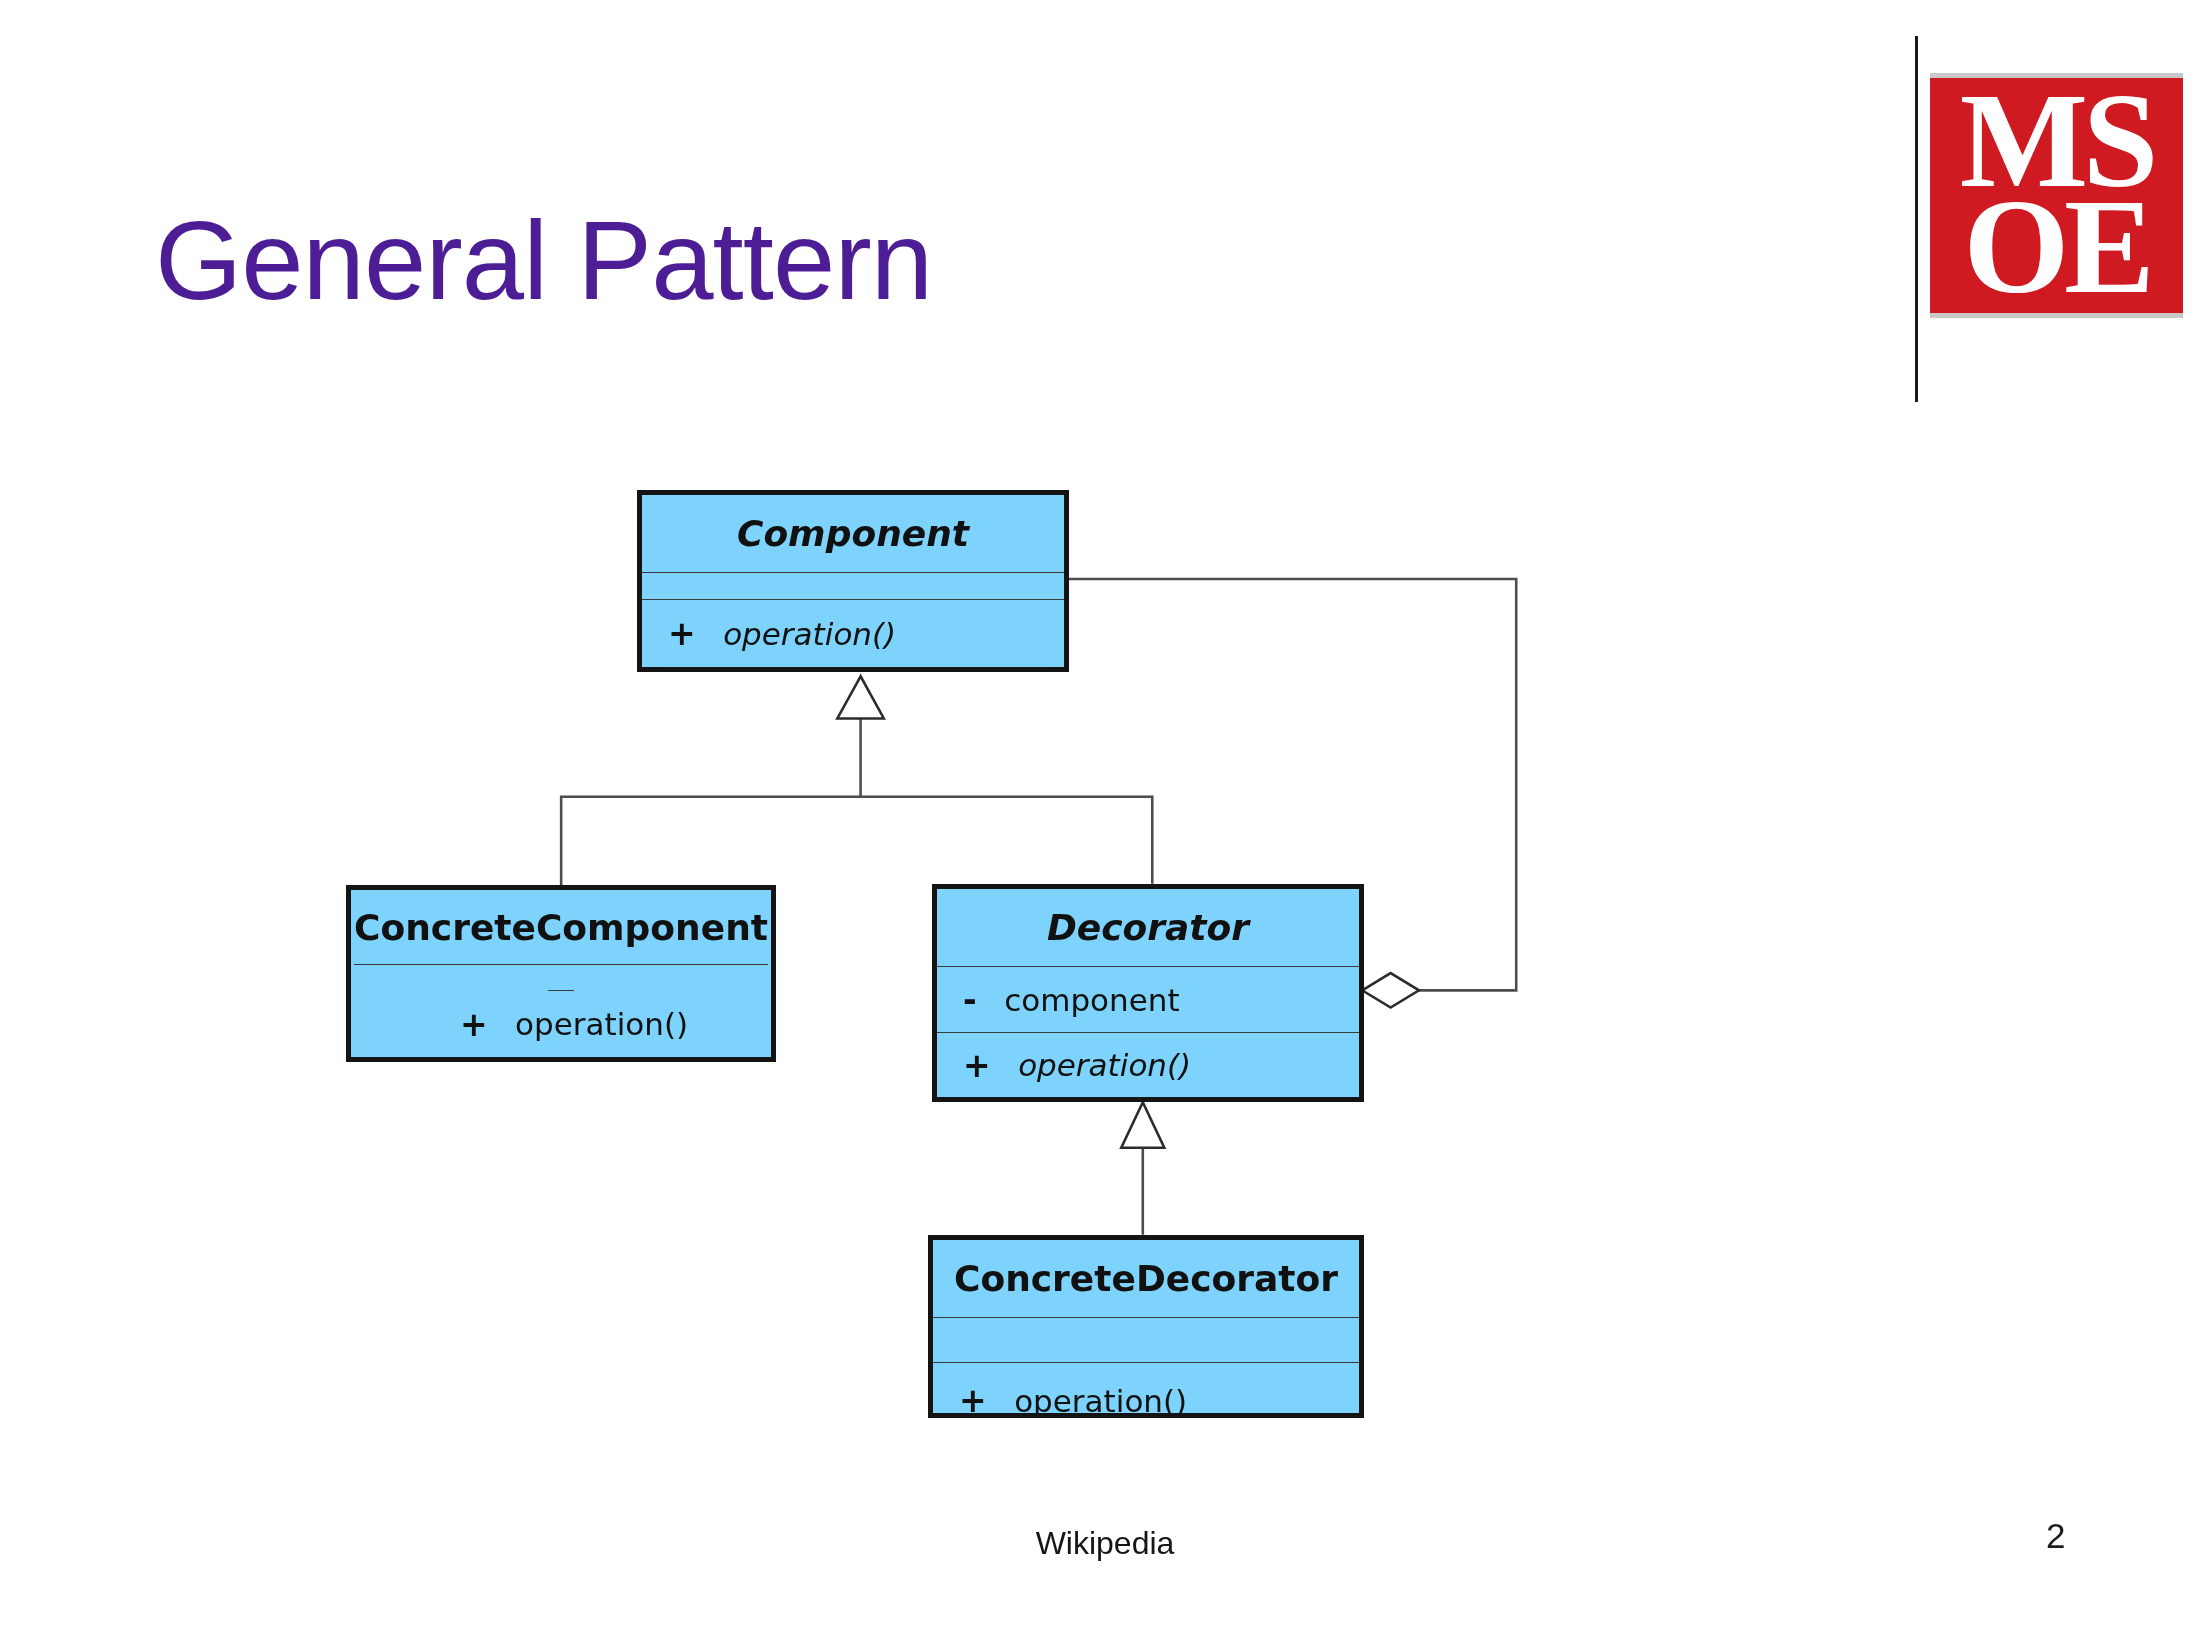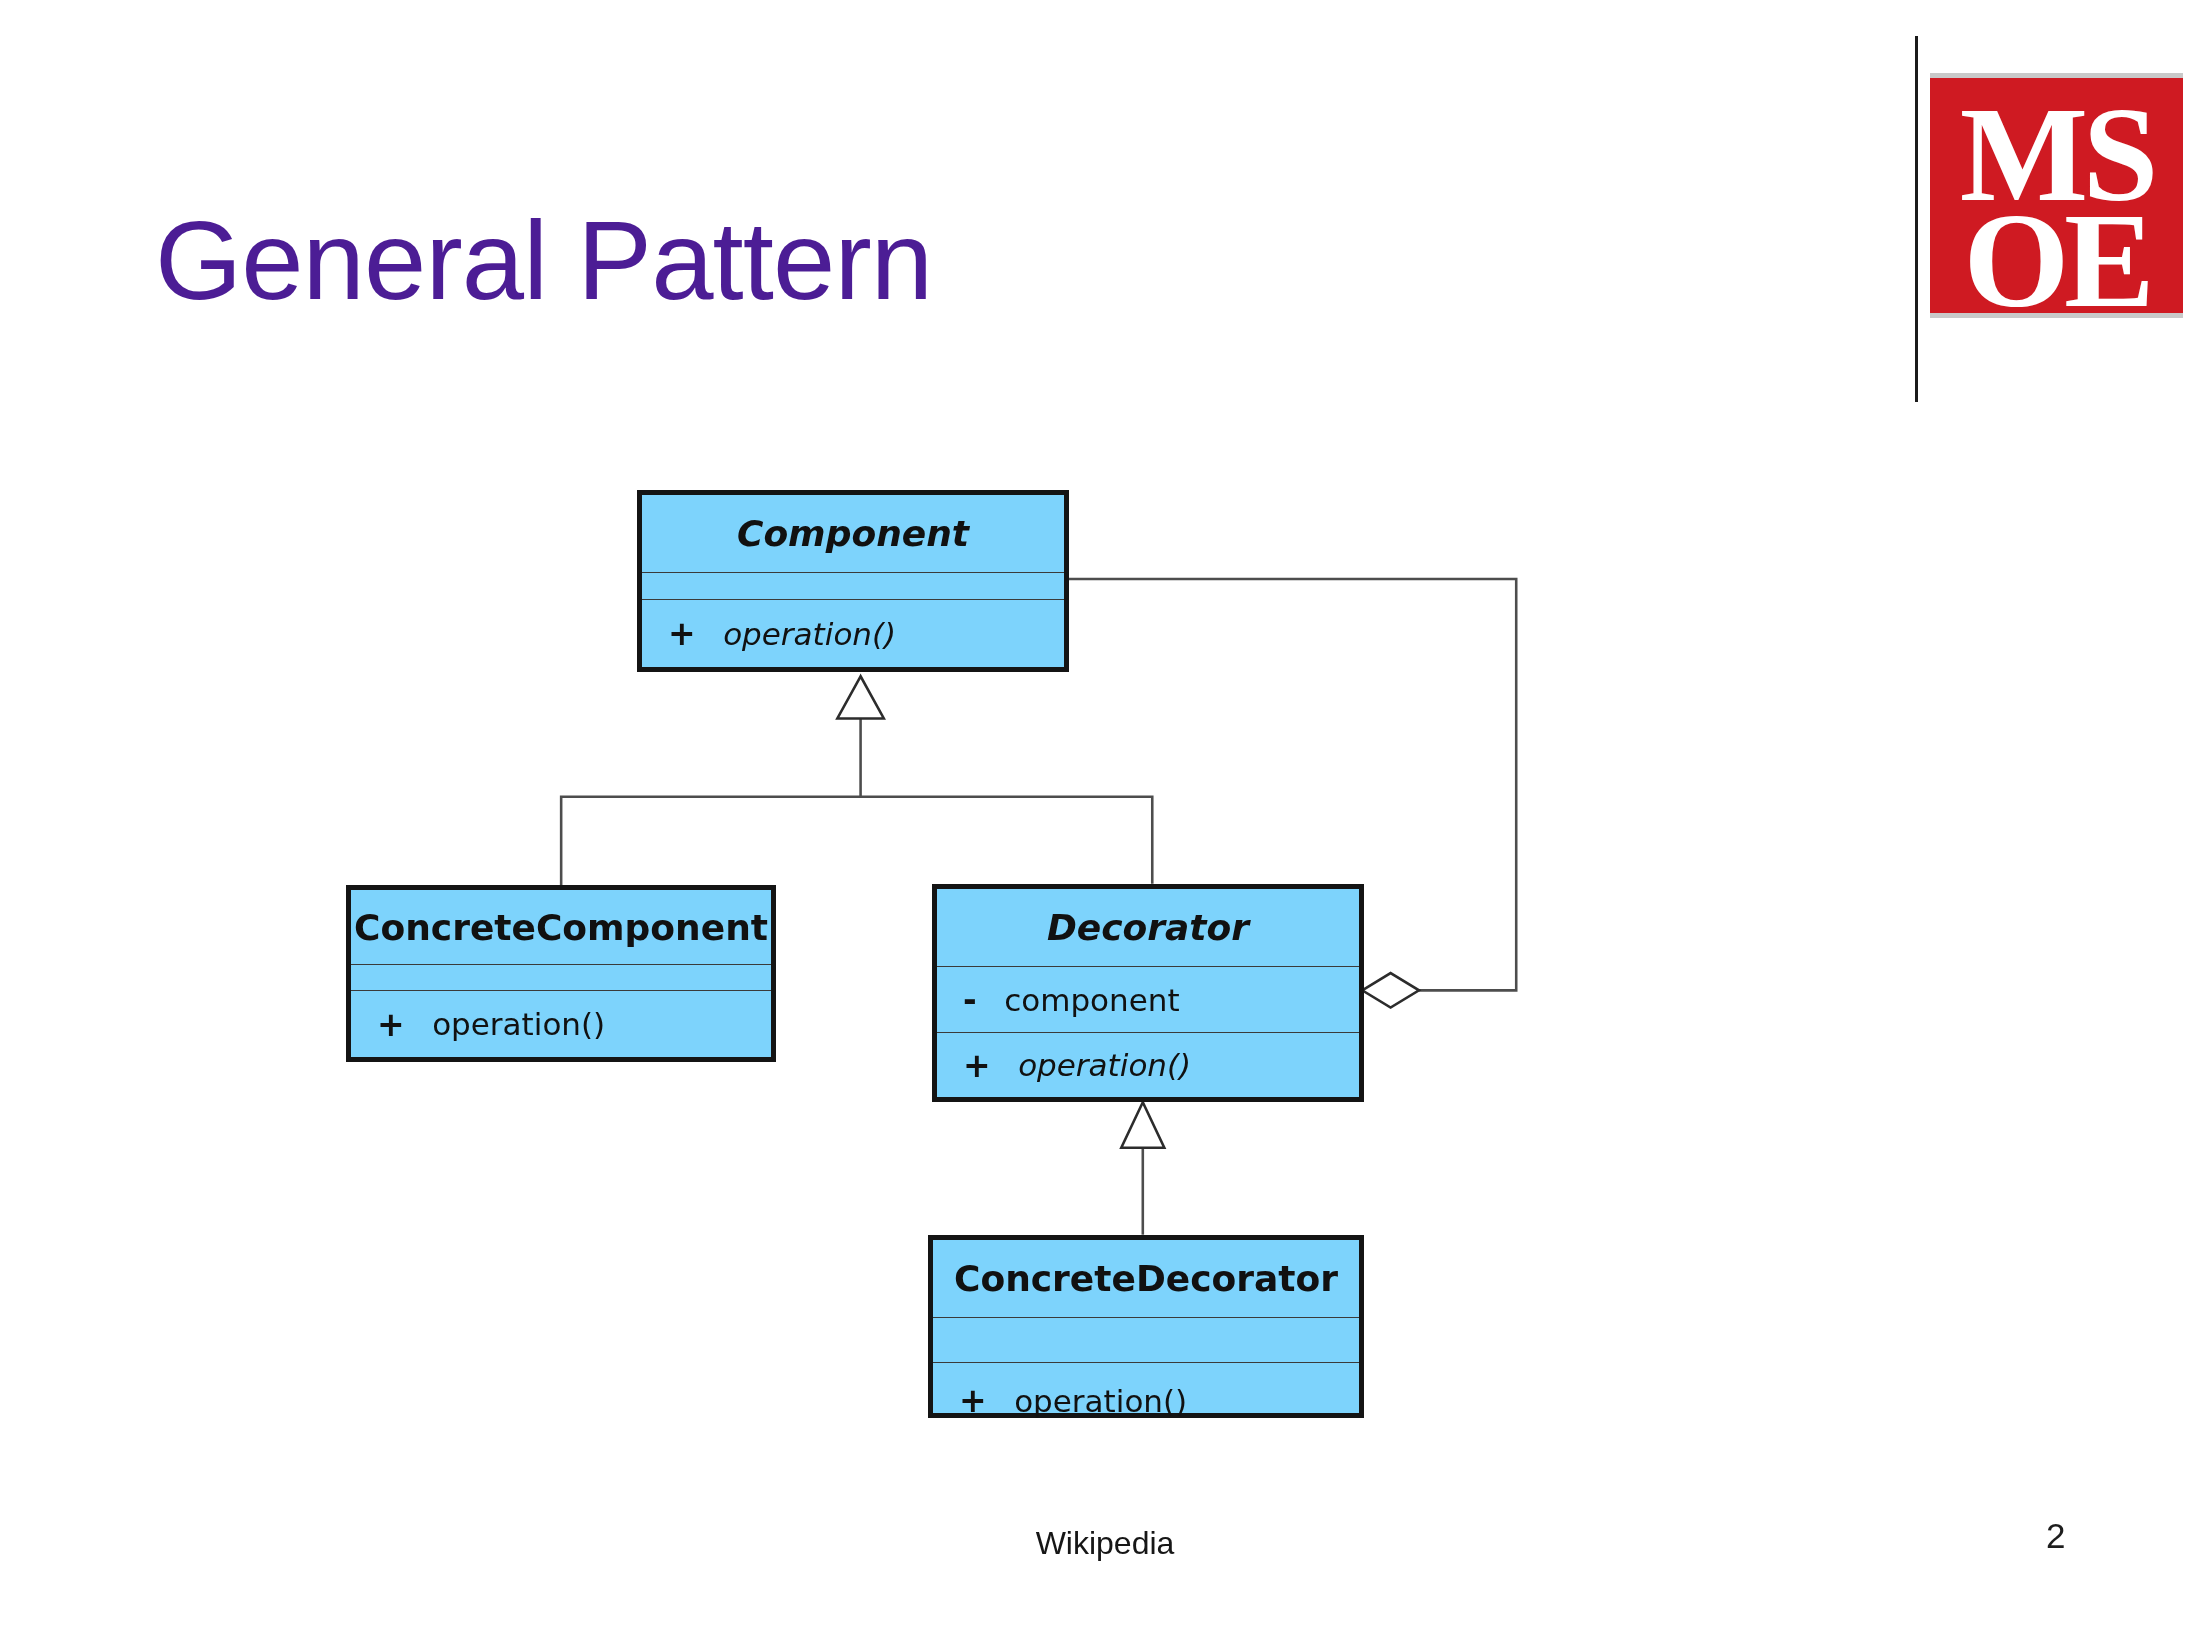--- a/index.html
+++ b/index.html
@@ -44,21 +44,21 @@
     top: 73px;
     width: 253px;
     height: 245px;
     background: #cf1a22;
     border-top: 5.2px solid #c9c9c9;
     border-bottom: 5.2px solid #c9c9c9;
     box-sizing: border-box;
     display: flex;
     flex-direction: column;
     align-items: center;
-    justify-content: flex-end;
+    justify-content: flex-start;
     color: #ffffff;
     font-family: "Liberation Serif", serif;
     font-weight: bold;
     font-size: 136px;
     line-height: 0.78;
     letter-spacing: -5.2px;
     padding-top: 8.6px;
   }
 
   
@@ -171,21 +171,21 @@
     <div class="cb-title" style="height:77px;">
       <span class="italic">Component</span>
     </div>
     <div class="cb-attrs" style="height:26px;"></div>
     <div class="cb-ops">
       <span class="vis">+</span>
       <span class="italic">operation()</span>
     </div>
   </div>
 
-  <div class="class-box" style="left:346px; top:885px; width:430px; height:177px;">
+  <div class="class-box" style="left:346px; top:885px; width:430px; height:177px;align-items:center;">
     <div class="cb-title" style="height:74px;">
       <span>ConcreteComponent</span>
     </div>
     <div class="cb-attrs" style="height:25px;"></div>
     <div class="cb-ops">
       <span class="vis">+</span>
       <span>operation()</span>
     </div>
   </div>
 

